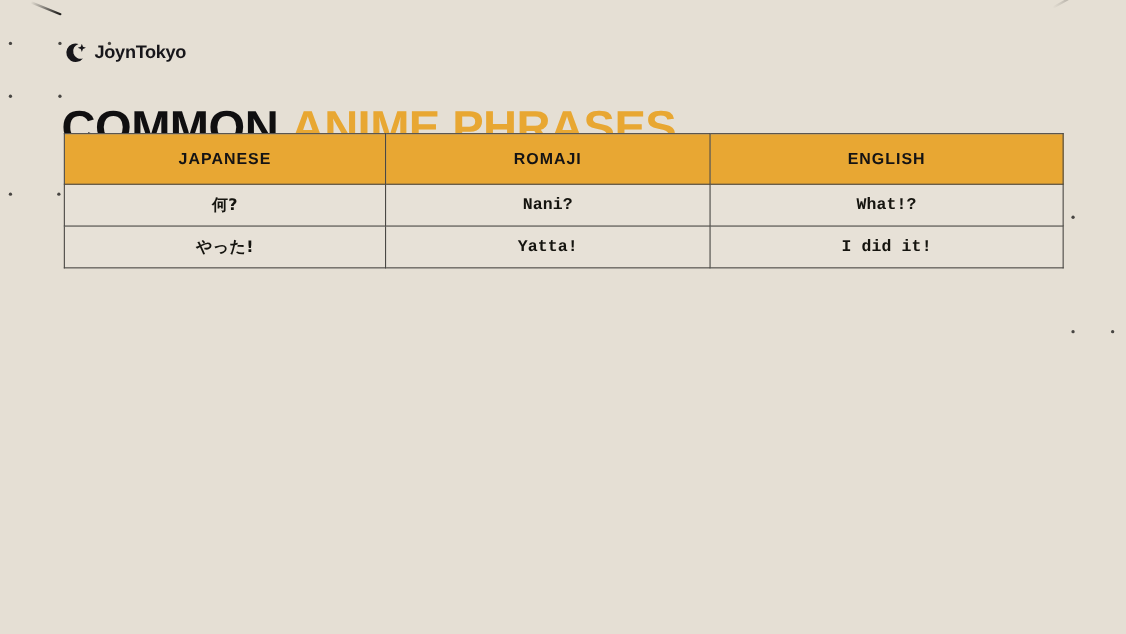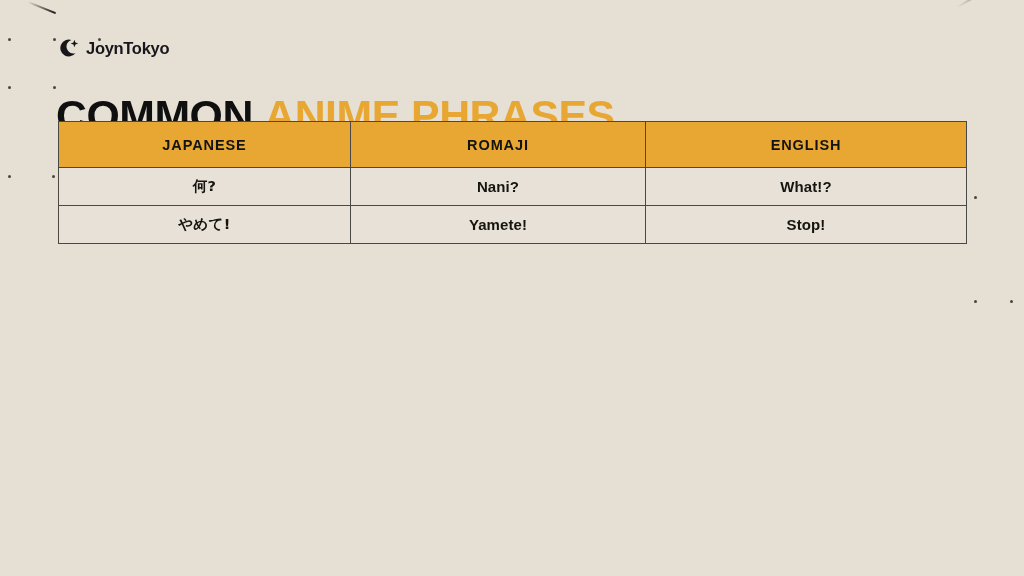--- a/index.html
+++ b/index.html
@@ -126,21 +126,21 @@
     font-weight: 700;
     letter-spacing: 0.1px;
   }
   .phrase-table tbody td.jp {
     font-family: "DejaVu Sans", "Liberation Sans", sans-serif;
     font-size: 14.5px;
     letter-spacing: 0.4px;
   }
   .phrase-table tbody td.ro,
   .phrase-table tbody td.en {
-    font-family: Liberation Sans, sans-serif;
+    font-family: Liberation Mono, monospace;
     font-size: 15px;
   }
 </style>
 </head>
 <body>
 
 <div id="slide">
 
   <div class="deco-layer">
     <span class="deco-dot" style="left: 8px; top: 38px;"></span>
@@ -186,20 +186,20 @@
         <th>ENGLISH</th>
       </tr>
     </thead>
     <tbody id="table-body">
         <tr>
           <td class="jp">何?</td>
           <td class="ro">Nani?</td>
           <td class="en">What!?</td>
         </tr>
         <tr>
-          <td class="jp">やめて!</td>
-          <td class="ro">Yamete!</td>
-          <td class="en">Stop!</td>
+          <td class="jp">やった!</td>
+          <td class="ro">Yatta!</td>
+          <td class="en">I did it!</td>
         </tr>
       </tbody>
   </table>
 
 </div>
 
 </body></html>

